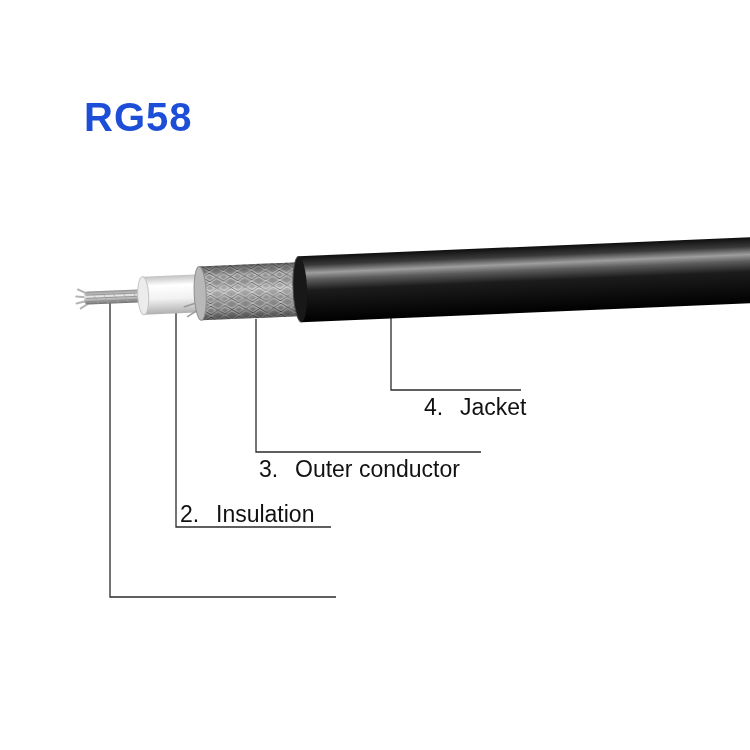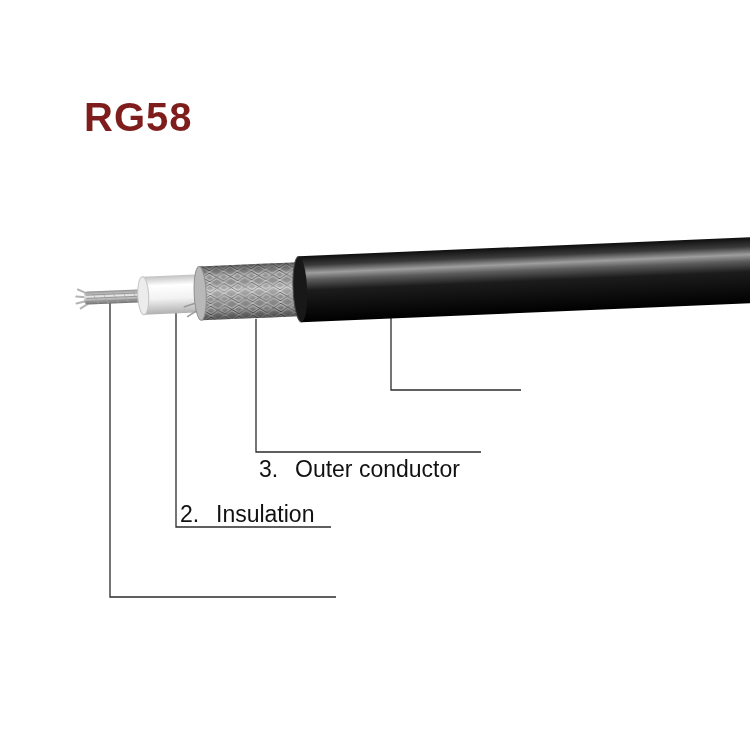--- a/index.html
+++ b/index.html
@@ -21,21 +21,21 @@
     left: 0;
     top: 0;
   }
   .title {
     position: absolute;
     left: 84px;
     top: 95px;
     font-size: 40px;
     font-weight: 700;
     letter-spacing: 1px;
-    color: #7f1d1d;
+    color: #1d4ed8;
   }
   .callout-label {
     position: absolute;
     font-size: 23px;
     white-space: nowrap;
     color: #111111;
   }
   .callout-label .num {
     display: inline-block;
     min-width: 36px;
@@ -127,14 +127,17 @@
 
 
   <div class="callout-label" id="label-insulation">
     <span class="num">2.</span><span>Insulation</span>
   </div>
 
   <div class="callout-label" id="label-outer-conductor">
     <span class="num">3.</span><span>Outer conductor</span>
   </div>
 
+  <div class="callout-label" id="label-jacket">
+    <span class="num">4.</span><span>Jacket</span>
+  </div>
 
 </div>
 
 </body></html>

